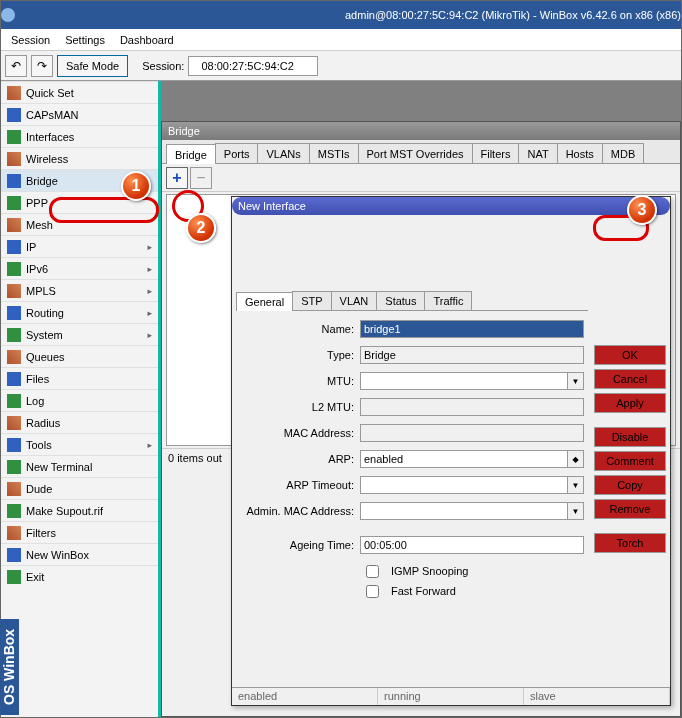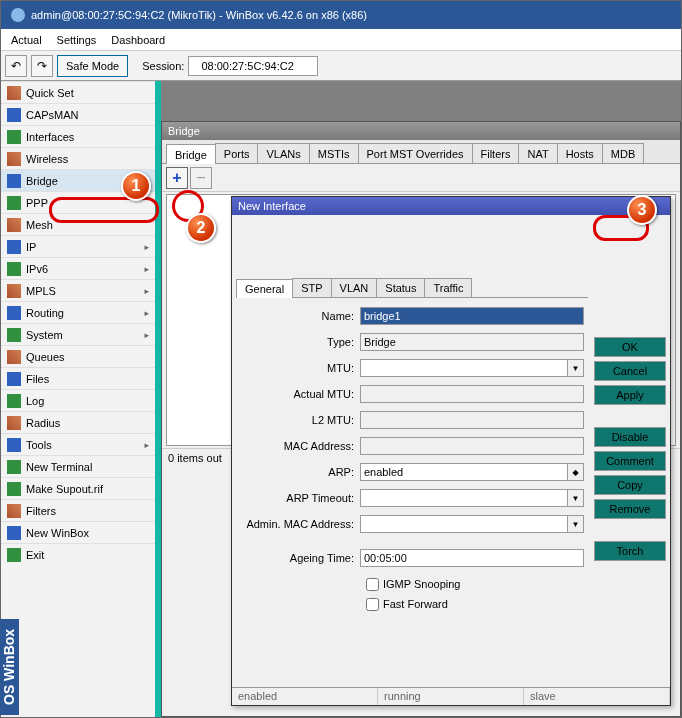--- a/index.html
+++ b/index.html
@@ -1,31 +1,31 @@
 <!DOCTYPE html>
 <html><head>
 <meta charset="utf-8">
 <style>
   * { box-sizing: border-box; margin: 0; padding: 0; font-family: Tahoma, Arial, sans-serif; font-size: 11px; }
   body { background: #fff; width: 682px; height: 718px; overflow: hidden; position: relative; }
   
   .window { width: 682px; height: 718px; background: #fff; border: 1px solid #666; position: relative; }
-  .titlebar { height: 28px; background: #2b5797; color: #fff; display: flex; align-items: center; padding-left: 10px; gap: 6px; }
+  .titlebar { height: 28px; background: #2b5797; color: #fff; display: flex; align-items: center; gap: 6px; justify-content: space-between; }
   .titlebar .icon { width: 14px; height: 14px; border-radius: 50%; background: #8ab8e8; display: inline-block; }
   .menubar { height: 22px; display: flex; align-items: center; gap: 15px; padding-left: 10px; background: #fff; border-bottom: 1px solid #ccc; }
   .menubar span { cursor: default; }
   
   .toolbar { height: 30px; background: #f2f2f2; border-bottom: 1px solid #999; display: flex; align-items: center; padding: 0 4px; gap: 4px; }
   .tbtn { width: 22px; height: 22px; background: #f6f6f6; border: 1px solid #999; display: flex; align-items: center; justify-content: center; font-size: 12px; cursor: pointer; }
   .safemode { height: 22px; padding: 0 8px; background: #f6f6f6; border: 1px solid #0369a1; display: flex; align-items: center; cursor: pointer; }
   .sess-label { margin-left: 10px; }
   .sess-box { height: 20px; border: 1px solid #999; padding: 2px 12px; background: #fff; min-width: 130px; display: inline-flex; align-items: center; }
   
   .main { display: flex; height: calc(100% - 80px); }
-  .sidebar { width: 160px; background: #f3f3f3; border-right: 6px solid #14b8a6; overflow: hidden; position: relative; }
+  .sidebar { width: 160px; background: #f3f3f3; border-right: 3px solid #14b8a6; overflow: hidden; position: relative; }
   .side-item { height: 22px; display: flex; align-items: center; padding-left: 6px; gap: 5px; cursor: pointer; position: relative; border-top: 1px solid #e0e0e0; }
   .side-item.selected { background: #d8e6f2; }
   .side-icon { width: 14px; height: 14px; display: inline-block; background: #888; flex: none; }
   .side-arrow { position: absolute; right: 6px; color: #666; font-size: 9px; }
   .highlight-ring { position: absolute; border: 3px solid #d00; border-radius: 12px; pointer-events: none; }
   .ring1 { left: 48px; top: 196px; width: 110px; height: 26px; z-index: 50; }
   
   .content { flex: 1; background: #808080; position: relative; overflow: hidden; }
   .bridge-win { position: absolute; left: 0; top: 40px; right: 0; bottom: 0; background: #f0f0f0; border: 1px solid #555; }
   .bwin-title { height: 18px; background: linear-gradient(#9a9a9a,#7a7a7a); color: #fff; display: flex; align-items: center; padding-left: 6px; font-size: 11px; }
@@ -33,39 +33,39 @@
   .btab { padding: 4px 8px 3px; background: #e8e8e8; border: 1px solid #999; border-bottom: none; margin-right: -1px; cursor: pointer; font-size: 11px; }
   .btab.active { background: #fff; position: relative; top: 1px; }
   .btoolbar { height: 28px; display: flex; align-items: center; padding-left: 4px; gap: 2px; background: #f0f0f0; border-bottom: 1px solid #ccc; }
   .addbtn { width: 22px; height: 22px; border: 1px solid #666; background: #f6f6f6; display: flex; align-items: center; justify-content: center; color: #1a4bbf; font-weight: bold; font-size: 16px; cursor: pointer; position: relative; }
   .rembtn { width: 22px; height: 22px; border: 1px solid #999; background: #f0f0f0; display: flex; align-items: center; justify-content: center; color: #999; font-size: 16px; }
   .ring2 { left: 171px; top: 189px; width: 32px; height: 32px; border-radius: 50%; z-index: 50; }
   .blist { background: #fff; border: 1px solid #999; margin: 2px 4px; height: 252px; }
   .bstatus { padding: 2px 6px; border-top: 1px solid #ccc; background: #f0f0f0; height: 18px; display:flex; align-items:center; }
   
   .newif-win { position: absolute; left: 230px; top: 195px; width: 440px; height: 510px; background: #f0f0f0; border: 1px solid #333; z-index: 30; box-shadow: 2px 2px 5px rgba(0,0,0,0.3); }
-  .nif-title { height: 18px; background: linear-gradient(#5a6acf,#4050b0); color: #fff; display: flex; align-items: center; padding-left: 6px; font-size: 11px; }
+  .nif-title { height: 18px; background: linear-gradient(#5a6acf,#4050b0); color: #fff; display: flex; align-items: center; padding-left: 6px; font-size: 11px; border-radius: 9px; }
   .nif-body { display: flex; padding: 4px; gap: 6px; height: calc(100% - 40px); align-items: center; }
   .nif-left { flex: 1; }
   .nif-tabs { height: 22px; display: flex; align-items: flex-end; border-bottom: 1px solid #999; gap: 0; }
   .ntab { padding: 3px 8px 3px; background: #e8e8e8; border: 1px solid #999; border-bottom: none; margin-right: -1px; cursor: pointer; font-size: 11px; }
   .ntab.active { background: #fff; position: relative; top: 1px; }
   .nif-fields { padding: 8px 4px; }
   .frow { display: flex; align-items: center; margin-bottom: 6px; height: 20px; }
   .frow.sep { margin-top: 14px; }
   .flabel { width: 120px; text-align: right; padding-right: 6px; }
   .finput { flex: 1; height: 18px; border: 1px solid #999; background: #fff; padding: 1px 3px; font-size: 11px; }
   .finput.sel { background: #2b5797; color: #fff; }
   .finput.ro { background: #f0f0f0; }
   .fdd { width: 16px; height: 18px; border: 1px solid #999; border-left: none; background: #f0f0f0; display: flex; align-items: center; justify-content: center; font-size: 8px; cursor: pointer; }
-  .fcheck { margin-left: 126px; display: flex; align-items: center; gap: 4px; height: 20px; }
+  .fcheck { margin-left: 126px; display: flex; align-items: center; gap: 12px; height: 20px; }
   .fcheck input { width: 13px; height: 13px; }
   .nif-right { width: 72px; display: flex; flex-direction: column; gap: 4px; }
-  .nbtn { height: 20px; border: 1px solid #999; background: #0f766e; display: flex; align-items: center; justify-content: center; cursor: pointer; font-size: 11px; }
-  .nbtn.gap { margin-top: 18px; }
+  .nbtn { height: 20px; border: 1px solid #999; background: #b91c1c; display: flex; align-items: center; justify-content: center; cursor: pointer; font-size: 11px; }
+  .nbtn.gap { margin-top: 10px; }
   .ring3 { left: 592px; top: 214px; width: 56px; height: 26px; z-index: 50; }
   .nif-status { position: absolute; bottom: 0; left: 0; right: 0; height: 18px; border-top: 1px solid #999; display: flex; background:#f0f0f0; }
   .nif-status span { flex: 1; padding: 2px 6px; border-right: 1px solid #ccc; color:#666; }
   
   .marker { position: absolute; width: 30px; height: 30px; border-radius: 50%; background: radial-gradient(circle at 35% 30%, #ff9050, #d03000 70%); color: #fff; font-weight: bold; font-size: 16px; display: flex; align-items: center; justify-content: center; z-index: 60; border: 2px solid #fff; box-shadow: 1px 1px 3px rgba(0,0,0,0.5); }
   .m1 { left: 120px; top: 170px; }
   .m2 { left: 185px; top: 212px; }
   .m3 { left: 626px; top: 194px; }
   .winbox-label { position: absolute; left: 18px; bottom: 2px; transform: rotate(-90deg); transform-origin: left bottom; color: #fff; font-size: 14px; font-weight: bold; background:#2b5797; padding: 2px 10px; }
   .side-ic-colored { background: linear-gradient(45deg,#b05030,#d08050); }
@@ -74,21 +74,21 @@
 </style>
 </head>
 <body>
 
 <div class="window">
   <div class="titlebar">
     <span class="icon"></span>
     <span>admin@08:00:27:5C:94:C2 (MikroTik) - WinBox v6.42.6 on x86 (x86)</span>
   </div>
   <div class="menubar">
-    <span>Actual</span>
+    <span>Session</span>
     <span>Settings</span>
     <span>Dashboard</span>
   </div>
   <div class="toolbar">
     <div class="tbtn">↶</div>
     <div class="tbtn">↷</div>
     <div class="safemode">Safe Mode</div>
     <span class="sess-label">Session:</span>
     <span class="sess-box">08:00:27:5C:94:C2</span>
   </div>
@@ -165,20 +165,24 @@
           <span>Radius</span>
         </div>
         <div class="side-item">
           <span class="side-icon side-ic-blue"></span>
           <span>Tools</span>
           <span class="side-arrow">▸</span>
         </div>
         <div class="side-item">
           <span class="side-icon side-ic-green"></span>
           <span>New Terminal</span>
+        </div>
+        <div class="side-item">
+          <span class="side-icon side-ic-colored"></span>
+          <span>Dude</span>
         </div>
         <div class="side-item">
           <span class="side-icon side-ic-green"></span>
           <span>Make Supout.rif</span>
         </div>
         <div class="side-item">
           <span class="side-icon side-ic-colored"></span>
           <span>Filters</span>
         </div>
         <div class="side-item">
@@ -234,24 +238,20 @@
           <div class="frow">
               <span class="flabel">Type:</span>
               <input class="finput ro" readonly="" value="Bridge" style="">
             </div>
           <div class="frow">
               <span class="flabel">MTU:</span>
               <input class="finput" value="" style="">
               <div class="fdd">▼</div>
             </div>
           <div class="frow">
-              <span class="flabel">Actual MTU:</span>
-              <input class="finput ro" readonly="" value="" style="">
-            </div>
-          <div class="frow">
               <span class="flabel">L2 MTU:</span>
               <input class="finput ro" readonly="" value="" style="">
             </div>
           <div class="frow">
               <span class="flabel">MAC Address:</span>
               <input class="finput ro" readonly="" value="" style="">
             </div>
           <div class="frow">
               <span class="flabel">ARP:</span>
               <input class="finput" value="enabled" style="">

